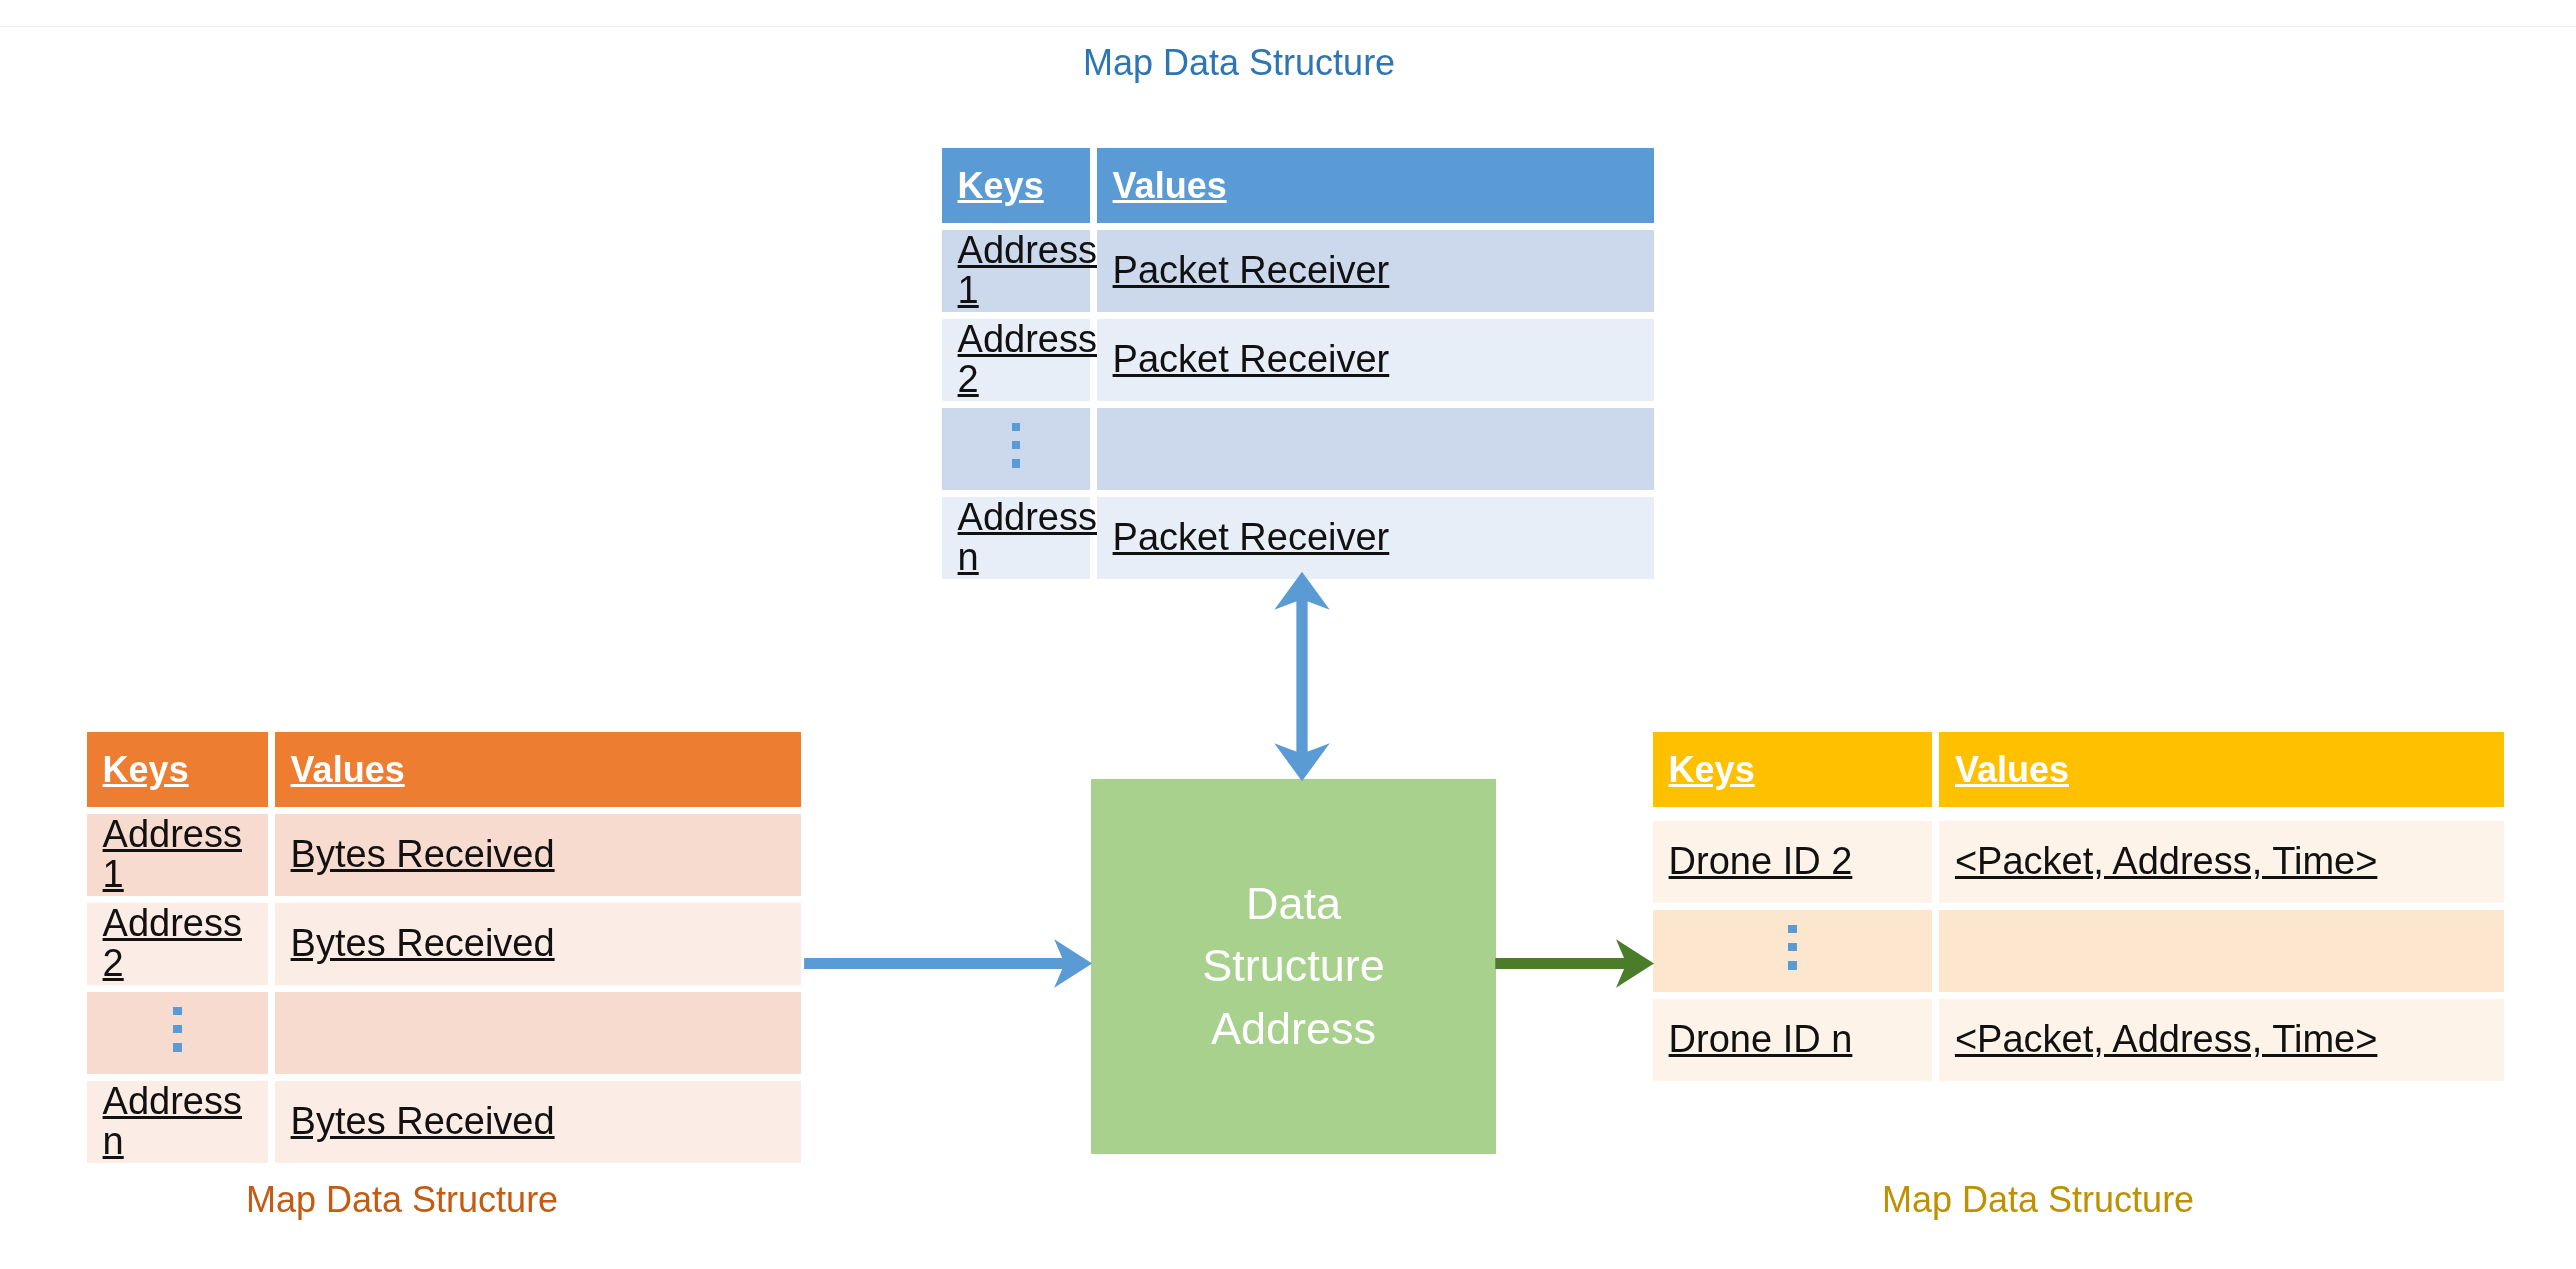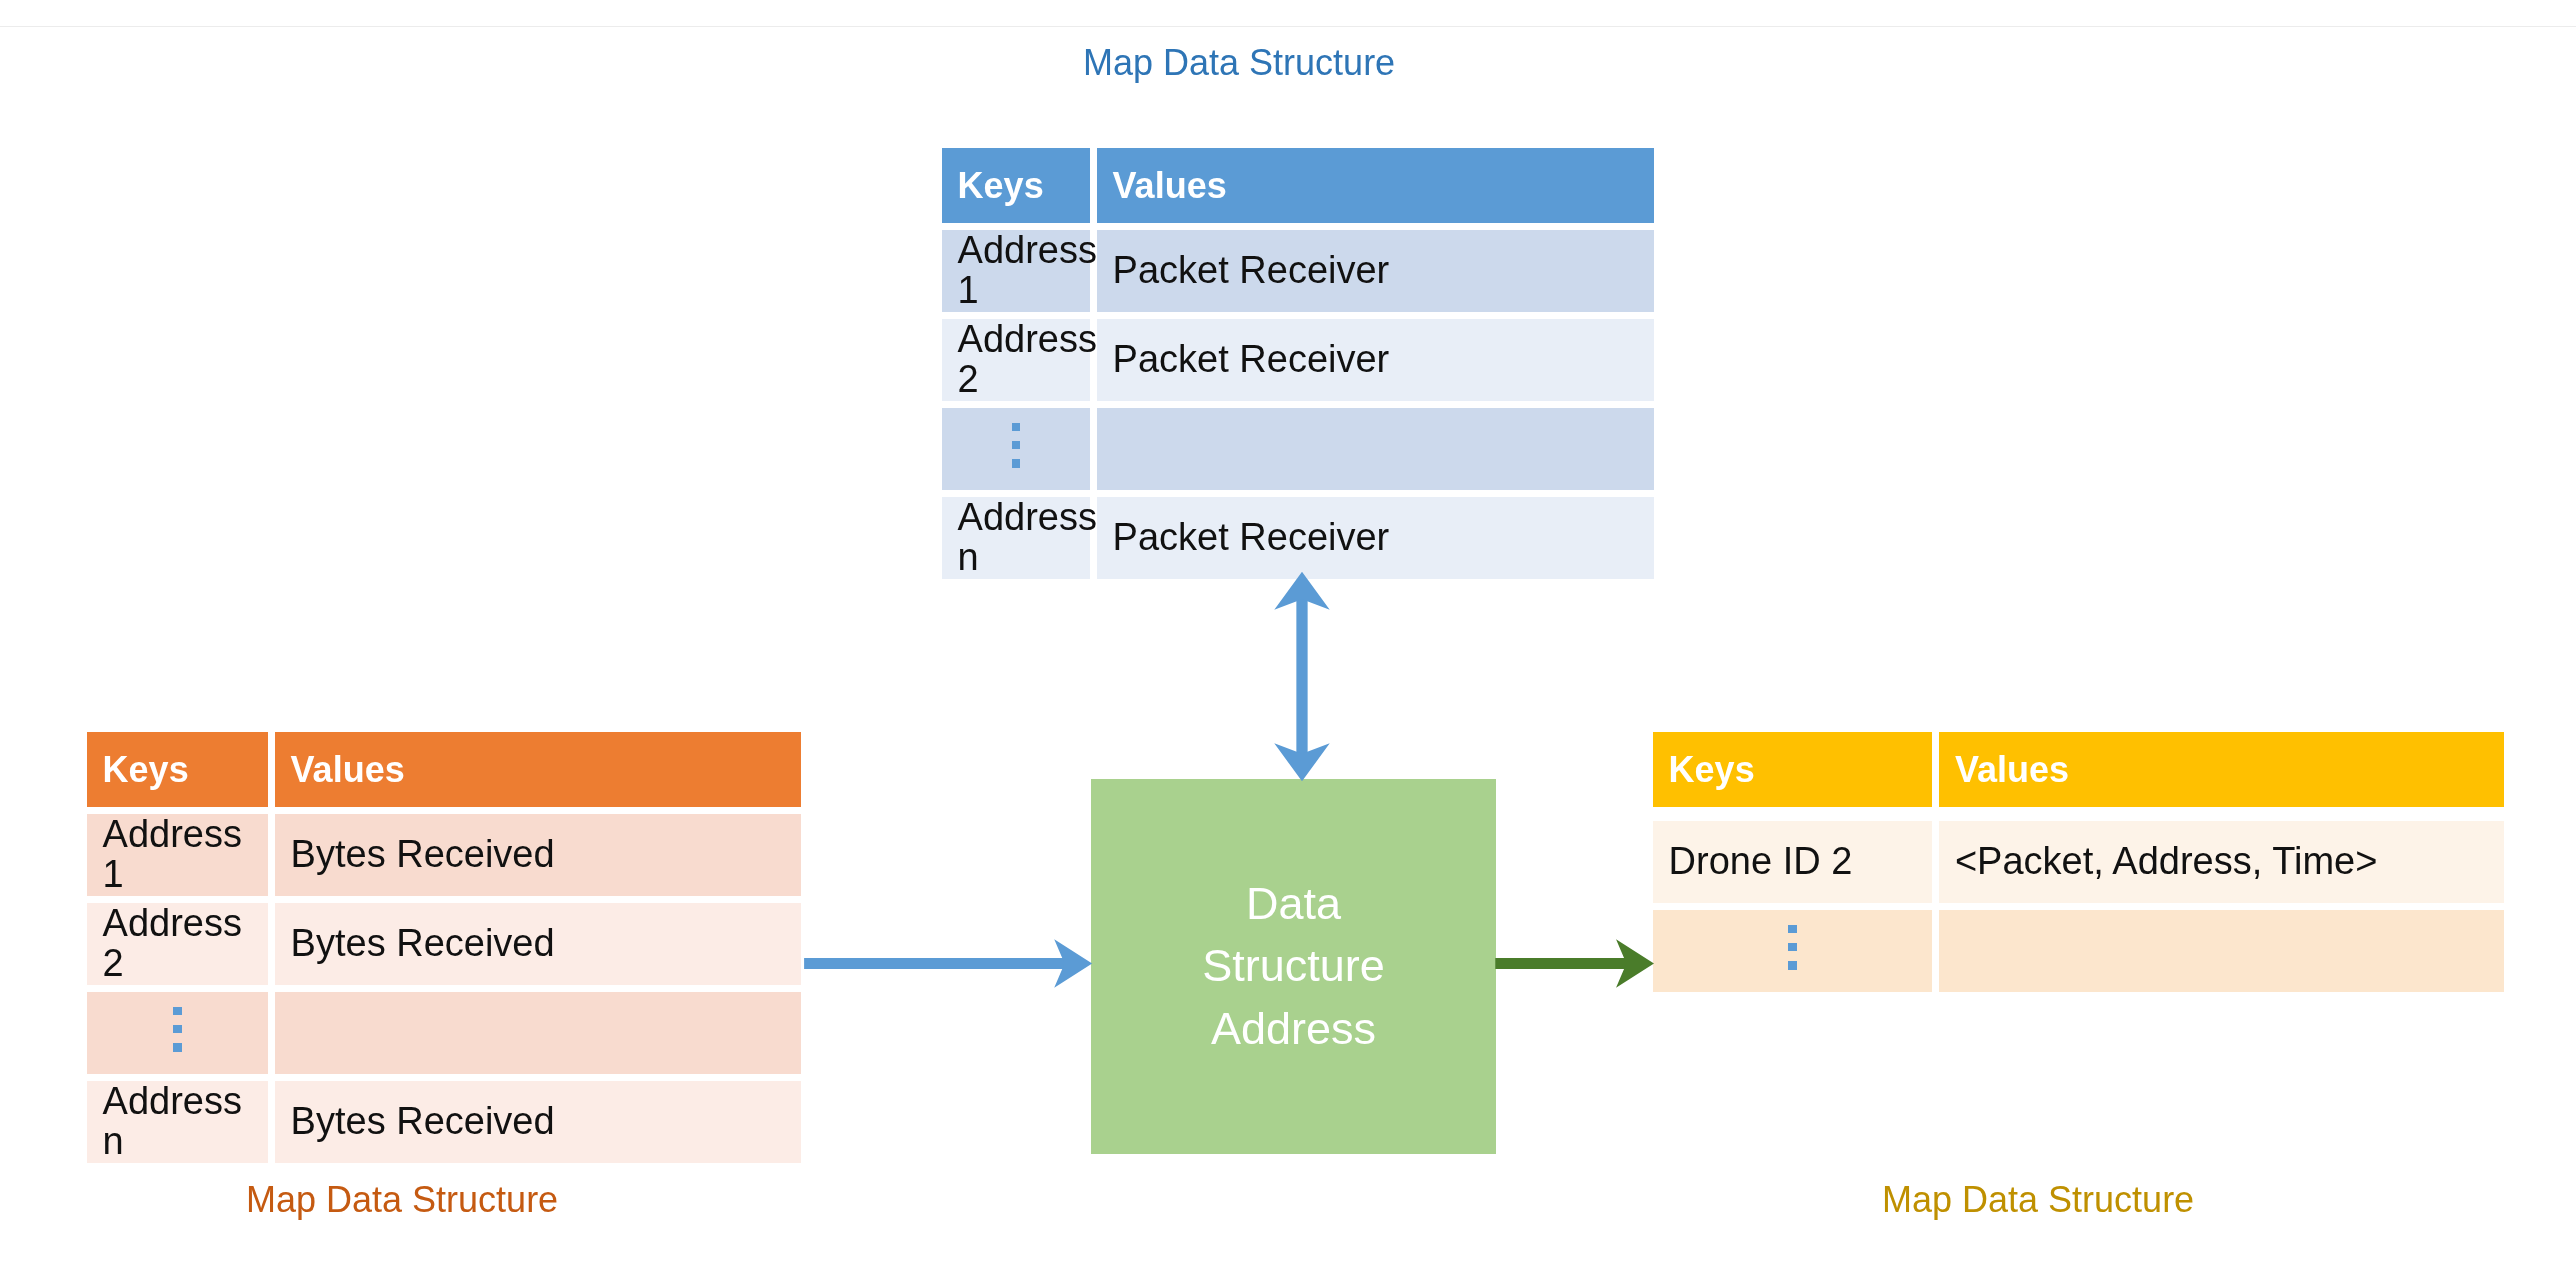--- a/index.html
+++ b/index.html
@@ -37,20 +37,21 @@
   .map-table td,
   .map-table th {
     padding: 0 15.6px;
     font-weight: normal;
     font-size: 38px;
     color: #111111;
     vertical-align: middle;
     text-align: left;
     line-height: 1.05;
     border: 0;
+    text-decoration: underline;
   }
   .map-table th {
     color: #ffffff;
     font-weight: bold;
     font-size: 36px;
   }
   .map-table .dots-cell {
     text-align: center;
   }
   .vdots {
@@ -268,20 +269,25 @@
         <td class="band-a dots-cell" style="height:82px;">
           <span class="vdots"><i></i><i></i><i></i></span>
         </td>
         <td class="gutter-cell"></td>
         <td class="band-a" style="height:82px;"></td>
       </tr>
       <tr class="row-gap">
           <td colspan="3" class="gutter-cell"></td>
         </tr>
 
+      <tr>
+        <td class="band-b" style="height:82px;">Drone ID n</td>
+        <td class="gutter-cell"></td>
+        <td class="band-b" style="height:82px;">&lt;Packet, Address, Time&gt;</td>
+      </tr>
     </tbody>
   </table>
 
   <div class="caption cap-gold" style="left:1882px; top:1179px;">Map Data Structure</div>
 
   <div class="proc-box" style="left:1091px; top:779px; width:405px; height:375px;">
     <div>Data</div>
     <div>Structure</div>
     <div>Address</div>
   </div>

